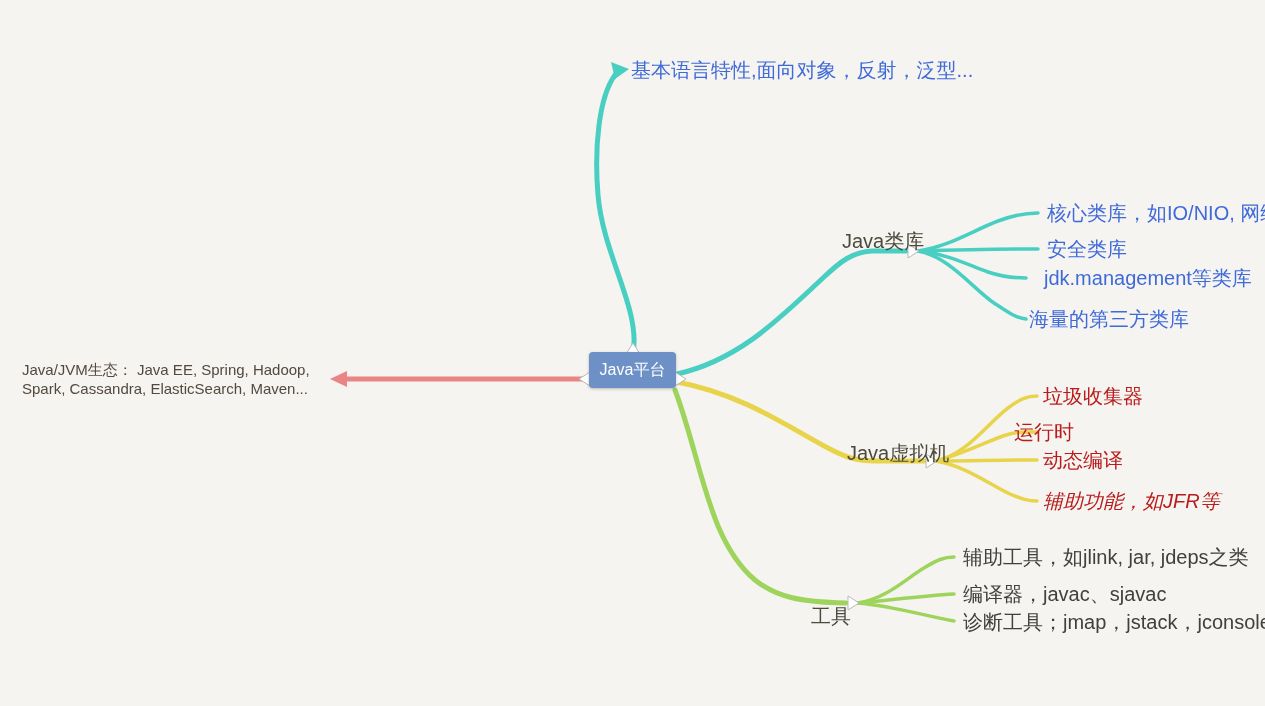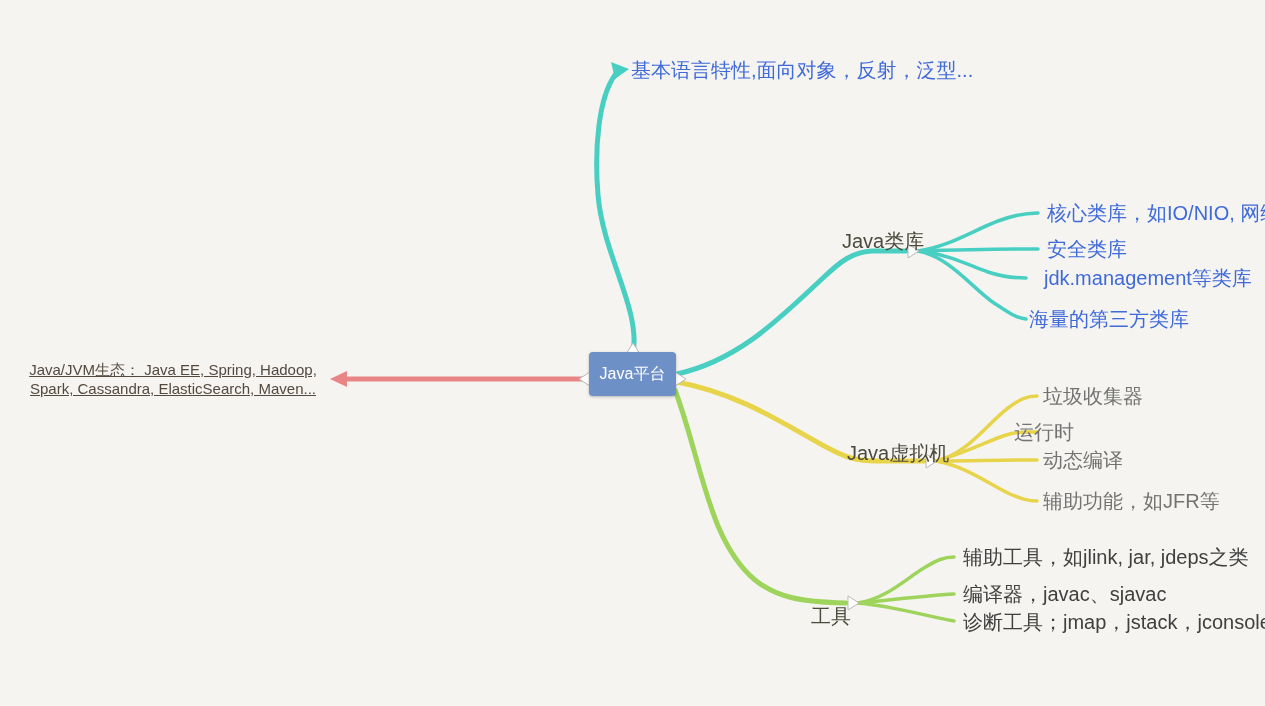--- a/index.html
+++ b/index.html
@@ -24,45 +24,44 @@
   .node {
     position: absolute;
     font-size: 20px;
     line-height: 18px;
     white-space: nowrap;
     cursor: default;
   }
   .c-blue   { color: #3f6ad8; }
   .c-dark   { color: #54493f; }
   .c-label  { color: #4c4a3c; }
-  .c-olive  { color: #737373; }
+  .c-olive  { color: #b91c1c; }
   .c-green  { color: #404040; }
   .root-node {
     position: absolute;
     left: 589px; top: 352px;
-    width: 87px; height: 44px;
+    width: 87px; height: 36px;
     background: #6d90c6;
     border-radius: 4px;
     box-shadow: 0 1px 3px rgba(0,0,0,0.25);
     display: flex;
     align-items: center;
     justify-content: center;
     color: #ffffff;
     font-size: 16px;
     cursor: pointer;
   }
   .eco-node {
     position: absolute;
     left: 22px; top: 360px;
     width: 302px;
     font-size: 15px;
     line-height: 19px;
-    text-align: center;
+    text-align: left;
     white-space: normal;
-    text-decoration: underline;
   }
   path.branch { fill: none; stroke-linecap: round; stroke-linejoin: round; }
   .toggle { fill: #ffffff; stroke: #b9b9b9; stroke-width: 1; cursor: pointer; }
 </style>
 </head>
 <body>
 
 <div class="stage">
 
   <svg class="connector-layer" viewBox="0 0 1265 706">
@@ -109,20 +108,20 @@
   <div class="node c-label" style="left:842px; top:232px;text-align:center;">Java类库</div>
   <div class="node c-blue" style="left:1047px; top:204px;">核心类库，如IO/NIO, 网络，utils等</div>
   <div class="node c-blue" style="left:1047px; top:240px;">安全类库</div>
   <div class="node c-blue" style="left:1044px; top:269px;">jdk.management等类库</div>
   <div class="node c-blue" style="left:1029px; top:310px;">海量的第三方类库</div>
 
   <div class="node c-label" style="left:847px; top:444px;">Java虚拟机</div>
   <div class="node c-olive" style="left:1043px; top:387px;">垃圾收集器</div>
   <div class="node c-olive" style="left:1014px; top:423px;">运行时</div>
   <div class="node c-olive" style="left:1043px; top:451px;">动态编译</div>
-  <div class="node c-olive" style="left:1043px; top:492px;">辅助功能，如JFR等</div>
+  <div class="node c-olive" style="left:1043px; top:492px;font-style:italic;">辅助功能，如JFR等</div>
 
   <div class="node c-label" style="left:811px; top:607px;">工具</div>
   <div class="node c-green" style="left:963px; top:548px;">辅助工具，如jlink, jar, jdeps之类</div>
   <div class="node c-green" style="left:963px; top:585px;">编译器，javac、sjavac</div>
   <div class="node c-green" style="left:963px; top:613px;">诊断工具；jmap，jstack，jconsole, jhsdb，jcmd...</div>
 
 </div>
 
 </body></html>

